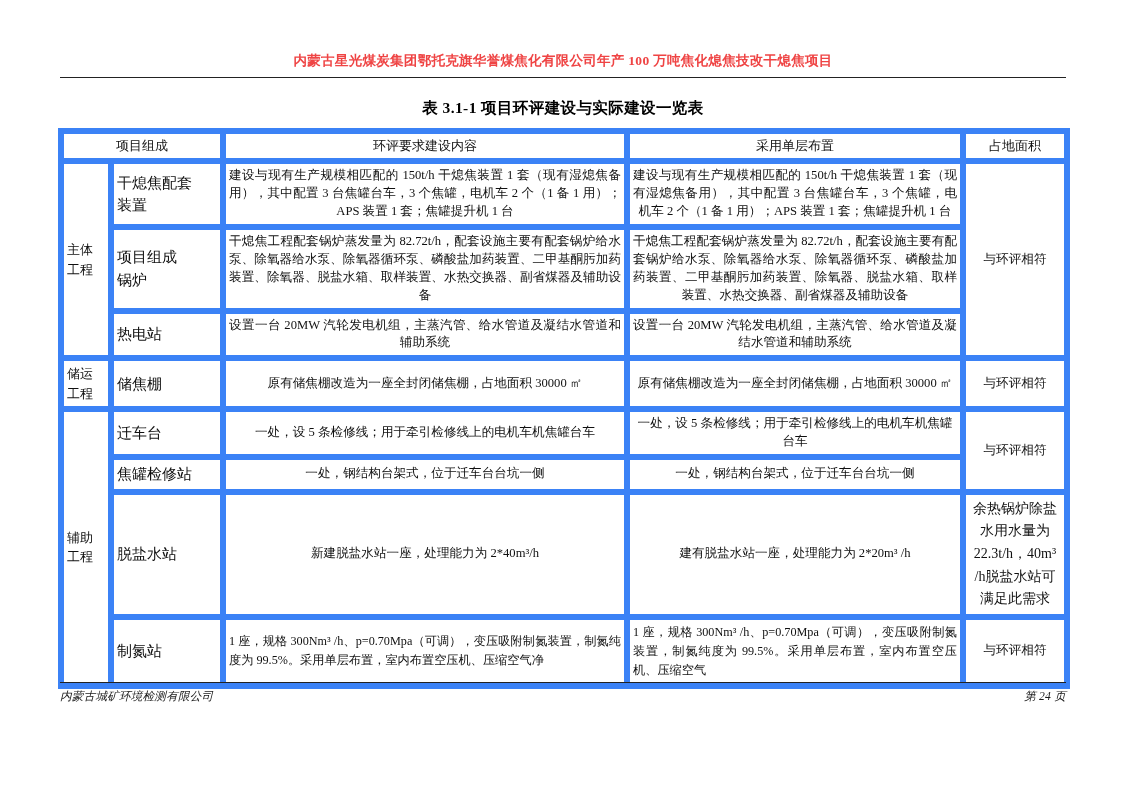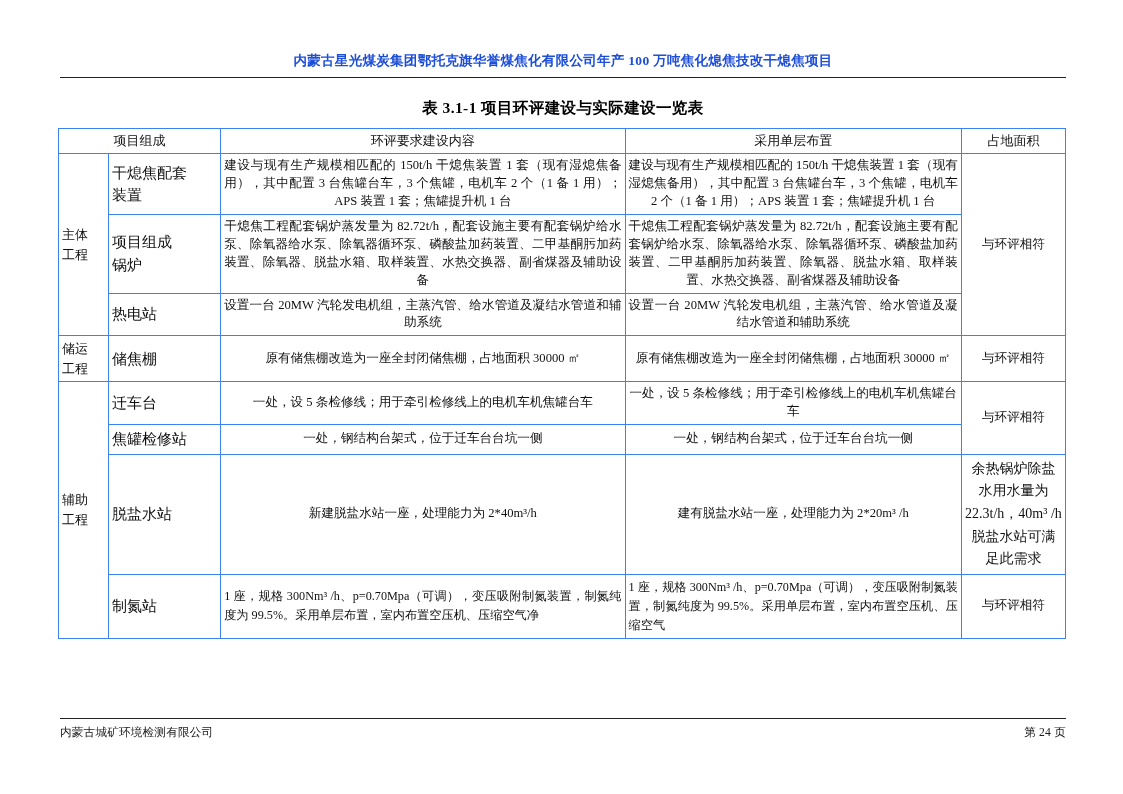--- a/index.html
+++ b/index.html
@@ -29,21 +29,21 @@
     top: 52px;
     width: 1006px;
   }
   .header-title {
     text-align: center;
     font-size: 13.5px;
     font-family: "Liberation Serif", "DejaVu Serif", serif;
     font-weight: 600;
     letter-spacing: 0.3px;
     line-height: 1.3;
-    color: #1d4ed8;
+    color: #ef4444;
   }
   .header-rule {
     margin-top: 7px;
     border-bottom: 1.4px solid #222;
   }
 
   
   .table-caption {
     position: absolute;
     left: 60px;
@@ -64,21 +64,21 @@
     width: 1008px;
   }
   table.main {
     width: 1008px;
     border-collapse: collapse;
     table-layout: fixed;
     font-size: 12.6px;
     line-height: 1.42;
   }
   table.main td, table.main th {
-    border: 1px solid #3b82f6;
+    border: 6px solid #3b82f6;
     padding: 3px 3px;
     vertical-align: middle;
     font-weight: normal;
     color: #101010;
   }
   .c-group   { width: 50px;  text-align: center; }
   .c-sub     { width: 112px; text-align: center; }
   .c-eia     { width: 404px; }
   .c-actual  { width: 336px; }
   .c-comply  { width: 104px; text-align: center; }
@@ -107,22 +107,23 @@
     font-size: 14px;
     line-height: 1.62;
     text-align: center;
   }
   .clip-row td { overflow: hidden; }
 
   
   .footer {
     position: absolute;
     left: 60px;
-    top: 718px;
+    top: 682px;
     width: 1006px;
+    font-style: italic;
   }
   .footer-rule {
     border-bottom: 1.4px solid #222;
   }
   .footer-line {
     margin-top: 6px;
     display: flex;
     justify-content: space-between;
     align-items: baseline;
     font-size: 11.6px;

